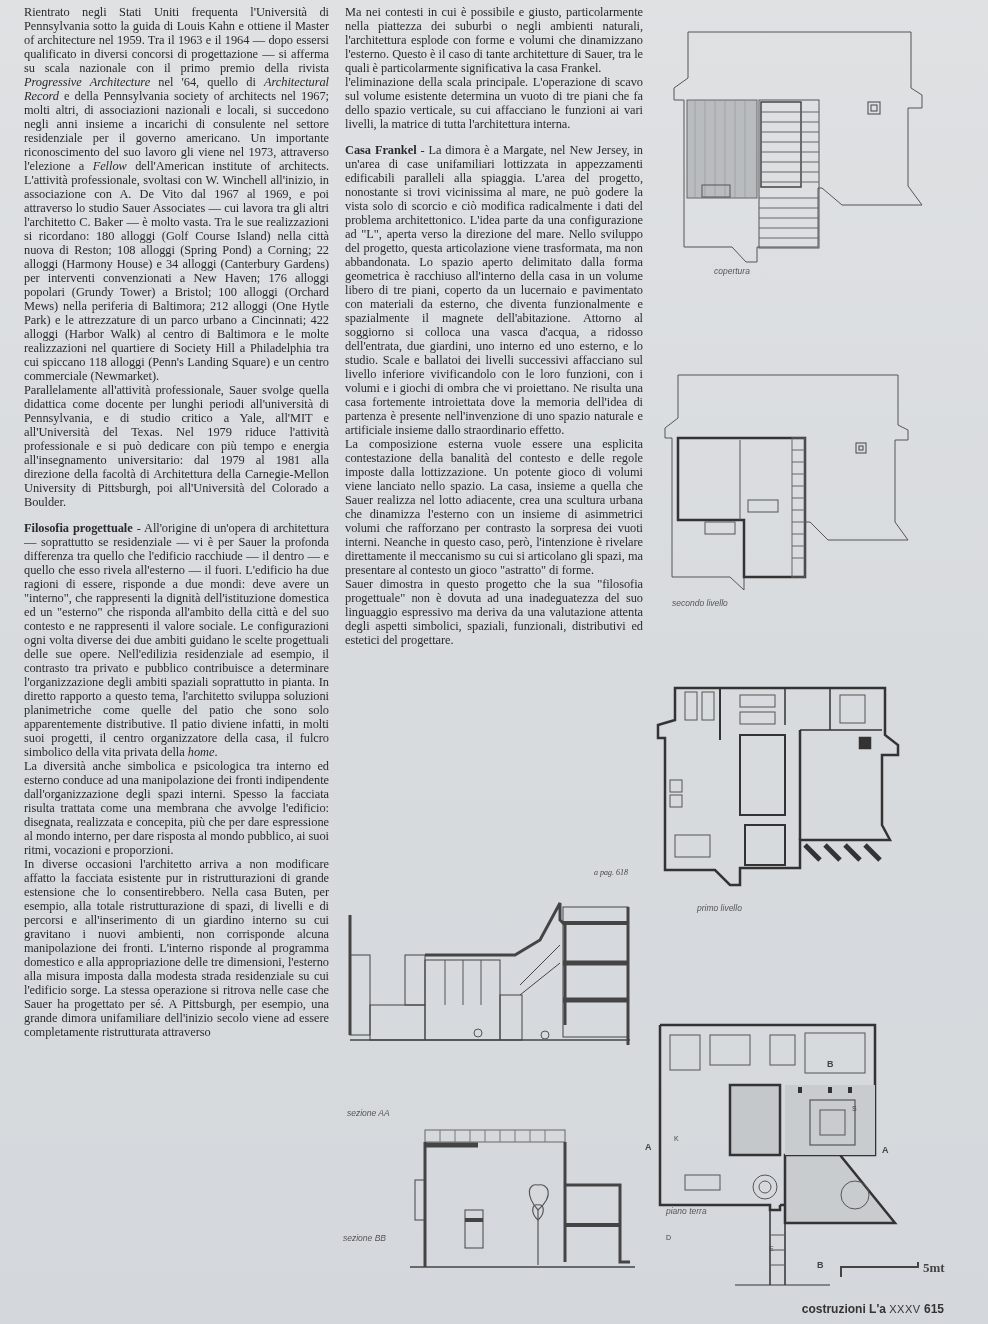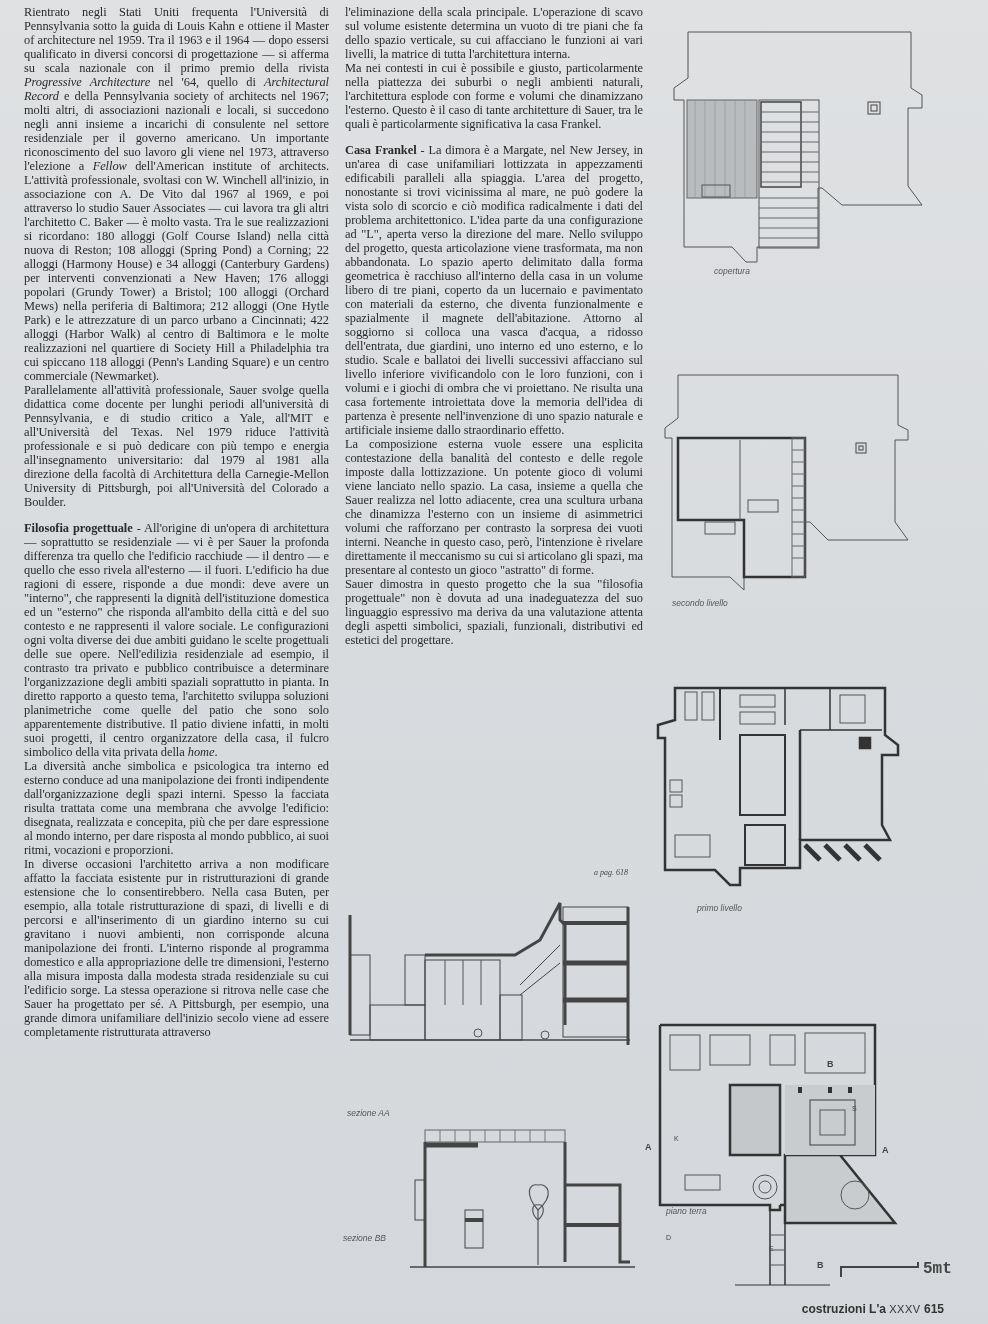--- a/index.html
+++ b/index.html
@@ -46,40 +46,40 @@
   .drawing { position: absolute; }
   .drawing svg { display: block; }
   .footer {
     position: absolute; right: 44px; top: 1302px;
     font-family: "Liberation Sans", "DejaVu Sans", sans-serif;
     font-size: 12px; font-weight: bold; color: #333;
   }
   .footer .roman { font-weight: normal; letter-spacing: 0.5px; font-size: 11px; }
   .scale-label {
     position: absolute; left: 923px; top: 1260px;
-    font-family: Liberation Mono, monospace;
-    font-size: 16px; font-weight: bold; color: #444;
+    font-family: Liberation Serif, serif;
+    font-size: 13px; font-weight: bold; color: #444;
   }
 </style>
 </head>
 <body>
 
 <div class="page">
 
   <div class="col col-left">
       <p><span>Rientrato negli Stati Uniti frequenta l'Università di Pennsylvania sotto la guida di Louis Kahn e ottiene il Master of architecture nel 1959. Tra il 1963 e il 1964 — dopo essersi qualificato in diversi concorsi di progettazione — si afferma su scala nazionale con il primo premio della rivista </span><i>Progressive Architecture</i><span> nel '64, quello di </span><i>Architectural Record</i><span> e della Pennsylvania society of architects nel 1967; molti altri, di associazioni nazionali e locali, si succedono negli anni insieme a incarichi di consulente nel settore residenziale per il governo americano. Un importante riconoscimento del suo lavoro gli viene nel 1973, attraverso l'elezione a </span><i>Fellow</i><span> dell'American institute of architects. L'attività professionale, svoltasi con W. Winchell all'inizio, in associazione con A. De Vito dal 1967 al 1969, e poi attraverso lo studio Sauer Associates — cui lavora tra gli altri l'architetto C. Baker — è molto vasta. Tra le sue realizzazioni si ricordano: 180 alloggi (Golf Course Island) nella città nuova di Reston; 108 alloggi (Spring Pond) a Corning; 22 alloggi (Harmony House) e 34 alloggi (Canterbury Gardens) per interventi convenzionati a New Haven; 176 alloggi popolari (Grundy Tower) a Bristol; 100 alloggi (Orchard Mews) nella periferia di Baltimora; 212 alloggi (One Hytle Park) e le attrezzature di un parco urbano a Cincinnati; 422 alloggi (Harbor Walk) al centro di Baltimora e le molte realizzazioni nel quartiere di Society Hill a Philadelphia tra cui spiccano 118 alloggi (Penn's Landing Square) e un centro commerciale (Newmarket).</span></p>
       <p><span>Parallelamente all'attività professionale, Sauer svolge quella didattica come docente per lunghi periodi all'università di Pennsylvania, e di studio critico a Yale, all'</span><span class="sc">MIT</span><span> e all'Università del Texas. Nel 1979 riduce l'attività professionale e si può dedicare con più tempo e energia all'insegnamento universitario: dal 1979 al 1981 alla direzione della facoltà di Architettura della Carnegie-Mellon University di Pittsburgh, poi all'Università del Colorado a Boulder.</span></p>
       <p class="gap"><span class="run-head">Filosofia progettuale</span><span> - All'origine di un'opera di architettura — soprattutto se residenziale — vi è per Sauer la profonda differenza tra quello che l'edificio racchiude — il dentro — e quello che esso rivela all'esterno — il fuori. L'edificio ha due ragioni di essere, risponde a due mondi: deve avere un "interno", che rappresenti la dignità dell'istituzione domestica ed un "esterno" che risponda all'ambito della città e del suo contesto e ne rappresenti il valore sociale. Le configurazioni ogni volta diverse dei due ambiti guidano le scelte progettuali delle sue opere. Nell'edilizia residenziale ad esempio, il contrasto tra privato e pubblico contribuisce a determinare l'organizzazione degli ambiti spaziali soprattutto in pianta. In diretto rapporto a questo tema, l'architetto sviluppa soluzioni planimetriche come quelle del patio che sono solo apparentemente distributive. Il patio diviene infatti, in molti suoi progetti, il centro organizzatore della casa, il fulcro simbolico della vita privata della </span><i>home</i><span>.</span></p>
       <p><span>La diversità anche simbolica e psicologica tra interno ed esterno conduce ad una manipolazione dei fronti indipendente dall'organizzazione degli spazi interni. Spesso la facciata risulta trattata come una membrana che avvolge l'edificio: disegnata, realizzata e concepita, più che per dare espressione al mondo interno, per dare risposta al mondo pubblico, ai suoi ritmi, vocazioni e proporzioni.</span></p>
       <p><span>In diverse occasioni l'architetto arriva a non modificare affatto la facciata esistente pur in ristrutturazioni di grande estensione che lo consentirebbero. Nella casa Buten, per esempio, alla totale ristrutturazione di spazi, di livelli e di percorsi e all'inserimento di un giardino interno su cui gravitano i nuovi ambienti, non corrisponde alcuna manipolazione dei fronti. L'interno risponde al programma domestico e alla appropriazione delle tre dimensioni, l'esterno alla misura imposta dalla modesta strada residenziale su cui l'edificio sorge. La stessa operazione si ritrova nelle case che Sauer ha progettato per sé. A Pittsburgh, per esempio, una grande dimora unifamiliare dell'inizio secolo viene ad essere completamente ristrutturata attraverso</span></p>
     </div>
 
   <div class="col col-mid">
+      <p><span>Ma nei contesti in cui è possibile e giusto, particolarmente nella piattezza dei suburbi o negli ambienti naturali, l'architettura esplode con forme e volumi che dinamizzano l'esterno. Questo è il caso di tante architetture di Sauer, tra le quali è particolarmente significativa la casa Frankel.</span></p>
       <p><span>l'eliminazione della scala principale. L'operazione di scavo sul volume esistente determina un vuoto di tre piani che fa dello spazio verticale, su cui affacciano le funzioni ai vari livelli, la matrice di tutta l'architettura interna.</span></p>
-      <p><span>Ma nei contesti in cui è possibile e giusto, particolarmente nella piattezza dei suburbi o negli ambienti naturali, l'architettura esplode con forme e volumi che dinamizzano l'esterno. Questo è il caso di tante architetture di Sauer, tra le quali è particolarmente significativa la casa Frankel.</span></p>
       <p class="gap"><span class="run-head">Casa Frankel</span><span> - La dimora è a Margate, nel New Jersey, in un'area di case unifamiliari lottizzata in appezzamenti edificabili paralleli alla spiaggia. L'area del progetto, nonostante si trovi vicinissima al mare, ne può godere la vista solo di scorcio e ciò modifica radicalmente i dati del problema architettonico. L'idea parte da una configurazione ad "L", aperta verso la direzione del mare. Nello sviluppo del progetto, questa articolazione viene trasformata, ma non abbandonata. Lo spazio aperto delimitato dalla forma geometrica è racchiuso all'interno della casa in un volume libero di tre piani, coperto da un lucernaio e pavimentato con materiali da esterno, che diventa funzionalmente e spazialmente il magnete dell'abitazione. Attorno al soggiorno si colloca una vasca d'acqua, a ridosso dell'entrata, due giardini, uno interno ed uno esterno, e lo studio. Scale e ballatoi dei livelli successivi affacciano sul livello inferiore vivificandolo con le loro funzioni, con i volumi e i giochi di ombra che vi proiettano. Ne risulta una casa fortemente introiettata dove la memoria dell'idea di partenza è presente nell'invenzione di uno spazio naturale e artificiale insieme dallo straordinario effetto.</span></p>
       <p><span>La composizione esterna vuole essere una esplicita contestazione della banalità del contesto e delle regole imposte dalla lottizzazione. Un potente gioco di volumi viene lanciato nello spazio. La casa, insieme a quella che Sauer realizza nel lotto adiacente, crea una scultura urbana che dinamizza l'esterno con un insieme di asimmetrici volumi che rafforzano per contrasto la sorpresa dei vuoti interni. Neanche in questo caso, però, l'intenzione è rivelare direttamente il meccanismo su cui si articolano gli spazi, ma presentare al contesto un gioco "astratto" di forme.</span></p>
       <p><span>Sauer dimostra in questo progetto che la sua "filosofia progettuale" non è dovuta ad una inadeguatezza del suo linguaggio espressivo ma deriva da una valutazione attenta degli aspetti simbolici, spaziali, funzionali, distributivi ed estetici del progettare.</span></p>
     </div>
   <div class="note" style="left:594px; top:821px;">a pag. 618</div>
 
   <div class="drawing" style="left:660px; top:0px;">
     <svg width="328" height="280" viewBox="0 0 328 280" fill="none" stroke="#555" stroke-width="1">
       <path d="M28 32 L251 32 L251 88 L262 95 L262 108 L248 108 L248 186 L262 205 L182 205 L162 188 L158 188 L158 247 L97 247 L97 262 L86 262 L72 247 L37 247 L37 247 L24 247 L24 100 L14 100 L14 88 L28 78 Z"></path>
       <rect x="27" y="100" width="70" height="98" fill="#b9bcbf" stroke="#666"></rect>

